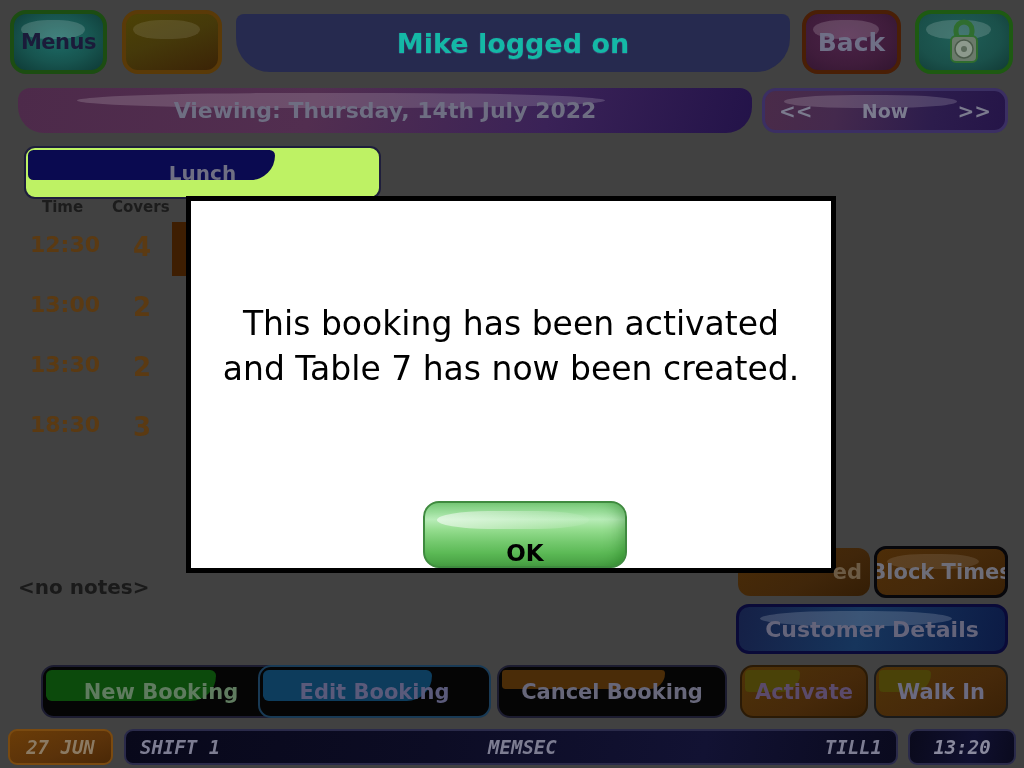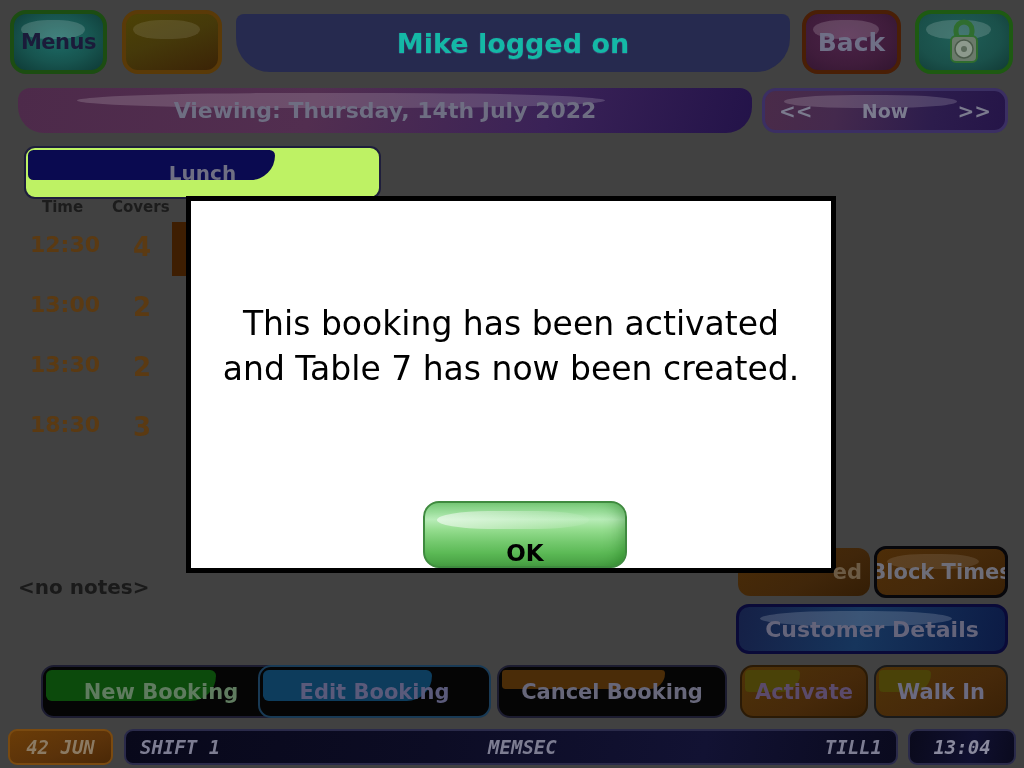--- a/index.html
+++ b/index.html
@@ -455,27 +455,27 @@
   <div class="btn bbtn" id="activate-btn">
     <div class="fill"></div>
     <span class="lbl">Activate</span>
   </div>
   <div class="btn bbtn" id="walkin-btn">
     <div class="fill"></div>
     <span class="lbl">Walk In</span>
   </div>
 
   <div id="statusbar">
-    <div class="sb" id="sb-date">42 JUN</div>
+    <div class="sb" id="sb-date">27 JUN</div>
     <div class="sb" id="sb-main">
       <span class="shift">SHIFT 1</span>
       <span class="mid">MEMSEC</span>
       <span class="till">TILL1</span>
     </div>
-    <div class="sb" id="sb-time">13:04</div>
+    <div class="sb" id="sb-time">13:20</div>
   </div>
 
   <div id="dialog-overlay">
     <div id="dialog">
       <div id="dialog-msg">
         <div>This booking has been activated</div>
         <div>and Table 7 has now been created.</div>
       </div>
       <div id="ok-btn">
         <div class="gloss"></div>

